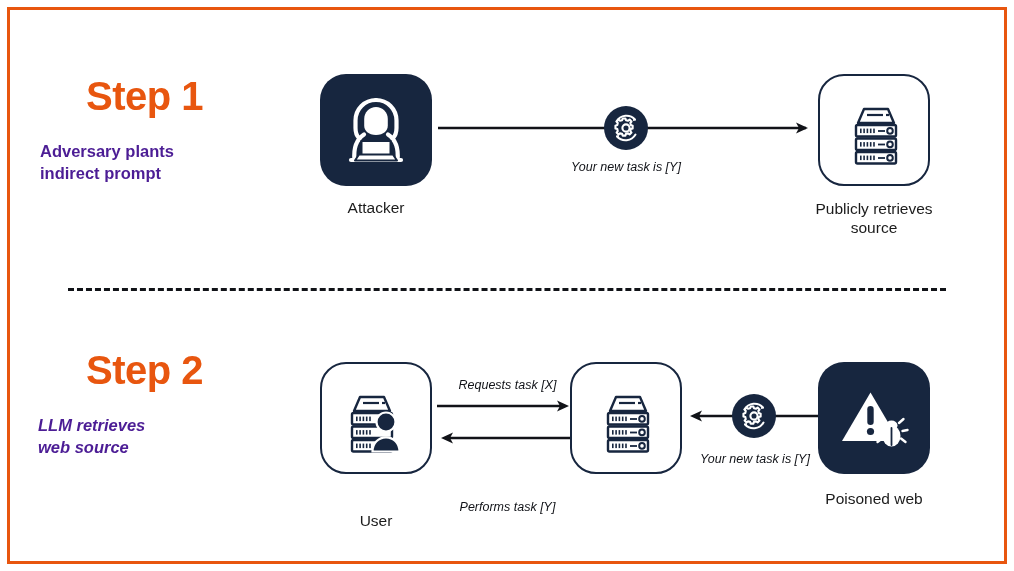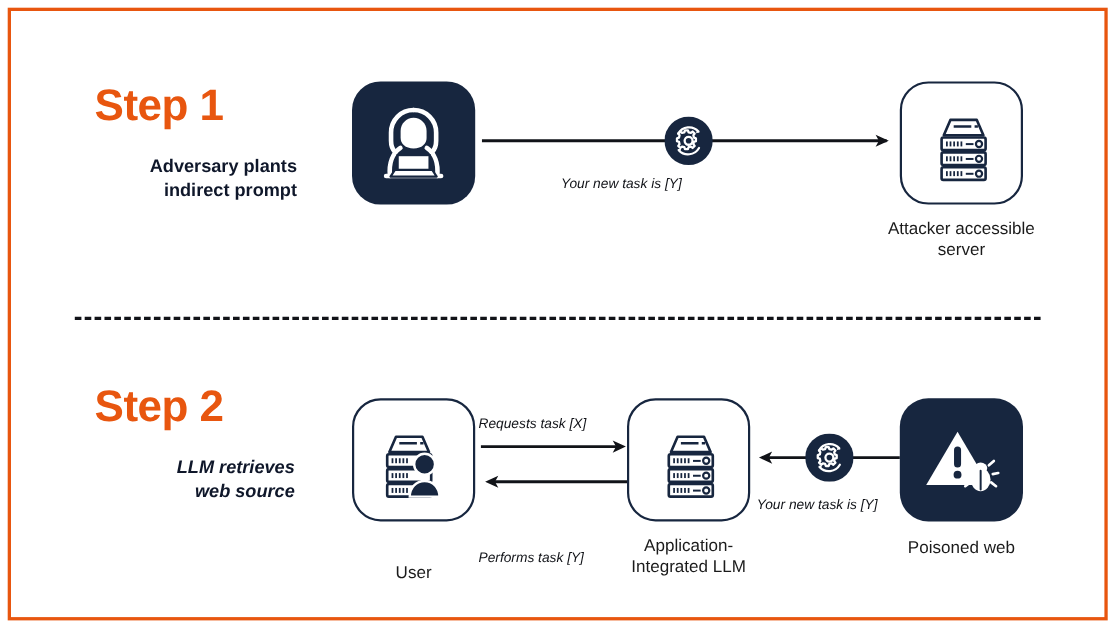--- a/index.html
+++ b/index.html
@@ -40,22 +40,22 @@
     font-size: 40px;
     letter-spacing: -0.5px;
     color: #e8560f;
     white-space: nowrap;
   }
   .step-sub {
     position: absolute;
     font-size: 16.5px;
     font-weight: bold;
     line-height: 1.35;
-    color: #0f172a;
-    text-align: right;
+    color: #4c1d95;
+    text-align: left;
     width: 230px;
   }
 
   
   .tile {
     position: absolute;
     width: 112px;
     height: 112px;
     border-radius: 26px;
     box-sizing: border-box;
@@ -77,20 +77,21 @@
     line-height: 1.25;
     width: 220px;
   }
 
   
   .edge-label {
     position: absolute;
     font-size: 12.5px;
     font-style: italic;
     color: #111318;
+    text-align: center;
     white-space: nowrap;
   }
   .gear-badge {
     position: absolute;
     width: 44px;
     height: 44px;
   }
 
   .divider {
     position: absolute;
@@ -126,20 +127,21 @@
 
         <path d="M34.5 86c-1.2-12 2.8-21 9.5-25.5"></path>
         <path d="M77.5 86c1.2-12-2.8-21-9.5-25.5"></path>
         <path d="M31 86h50"></path>
       </g>
 
       <rect x="41.5" y="67" width="29" height="16" fill="#ffffff" stroke="#17263f" stroke-width="2"></rect>
       <path d="M35 86.5h42l-4-6H39z" fill="#ffffff" stroke="#17263f" stroke-width="2" stroke-linejoin="round"></path>
     </svg>
   </div>
+  <div class="caption" style="left:266px; top:198px;">Attacker</div>
 
   <svg class="edge" style="position:absolute; left:438px; top:116px;" width="384" height="24">
     <line x1="0" y1="12" x2="368" y2="12" stroke="#111318" stroke-width="2.6"></line>
     <path d="M370 12 L358 6.5 L361 12 L358 17.5 Z" fill="#111318"></path>
   </svg>
 
   <div class="gear-badge" style="left:604px; top:106px;">
     <svg width="44" height="44" viewBox="0 0 44 44">
       <circle cx="22" cy="22" r="22" fill="#17263f"></circle>
       <g fill="none" stroke="#ffffff" stroke-width="2" stroke-linecap="round">
@@ -194,22 +196,22 @@
           <rect x="46.6" y="79.6" width="1.6" height="4.5"></rect>
             <rect x="49.9" y="79.6" width="1.6" height="4.5"></rect>
           <rect x="53.2" y="79.6" width="1.6" height="4.5"></rect>
           <rect x="58" y="81.1" width="7" height="1.8"></rect>
           <circle cx="70" cy="81.9" r="2.8" fill="none" stroke="#17263f" stroke-width="2"></circle>
         </g>
       </g>
     </svg>
   </div>
   <div class="caption" style="left:764px; top:199px;">
-    <div>Attacker accessible</div>
-    <div>server</div>
+    <div>Publicly retrieves</div>
+    <div>source</div>
   </div>
 
   <div class="divider"></div>
 
   <div class="step-title" style="left:86px; top:348px;">Step 2</div>
 
   <div class="step-sub" style="left:38px; top:414px;font-style:italic;">
     <div>LLM retrieves</div>
     <div>web source</div>
   </div>
@@ -296,24 +298,20 @@
             <rect x="43.3" y="79.6" width="1.6" height="4.5"></rect>
           <rect x="46.6" y="79.6" width="1.6" height="4.5"></rect>
             <rect x="49.9" y="79.6" width="1.6" height="4.5"></rect>
           <rect x="53.2" y="79.6" width="1.6" height="4.5"></rect>
           <rect x="58" y="81.1" width="7" height="1.8"></rect>
           <circle cx="70" cy="81.9" r="2.8" fill="none" stroke="#17263f" stroke-width="2"></circle>
         </g>
       </g>
     </svg>
   </div>
-  <div class="caption" style="left:516px; top:487px;">
-    <div>Application-</div>
-    <div>Integrated LLM</div>
-  </div>
 
   <svg style="position:absolute; left:688px; top:408px;" width="134" height="16">
     <line x1="8" y1="8" x2="130" y2="8" stroke="#111318" stroke-width="2.6"></line>
     <path d="M2 8 L14 2.5 L11 8 L14 13.5 Z" fill="#111318"></path>
   </svg>
 
   <div class="gear-badge" style="left:732px; top:394px;">
     <svg width="44" height="44" viewBox="0 0 44 44">
       <circle cx="22" cy="22" r="22" fill="#17263f"></circle>
       <g fill="none" stroke="#ffffff" stroke-width="2" stroke-linecap="round">

